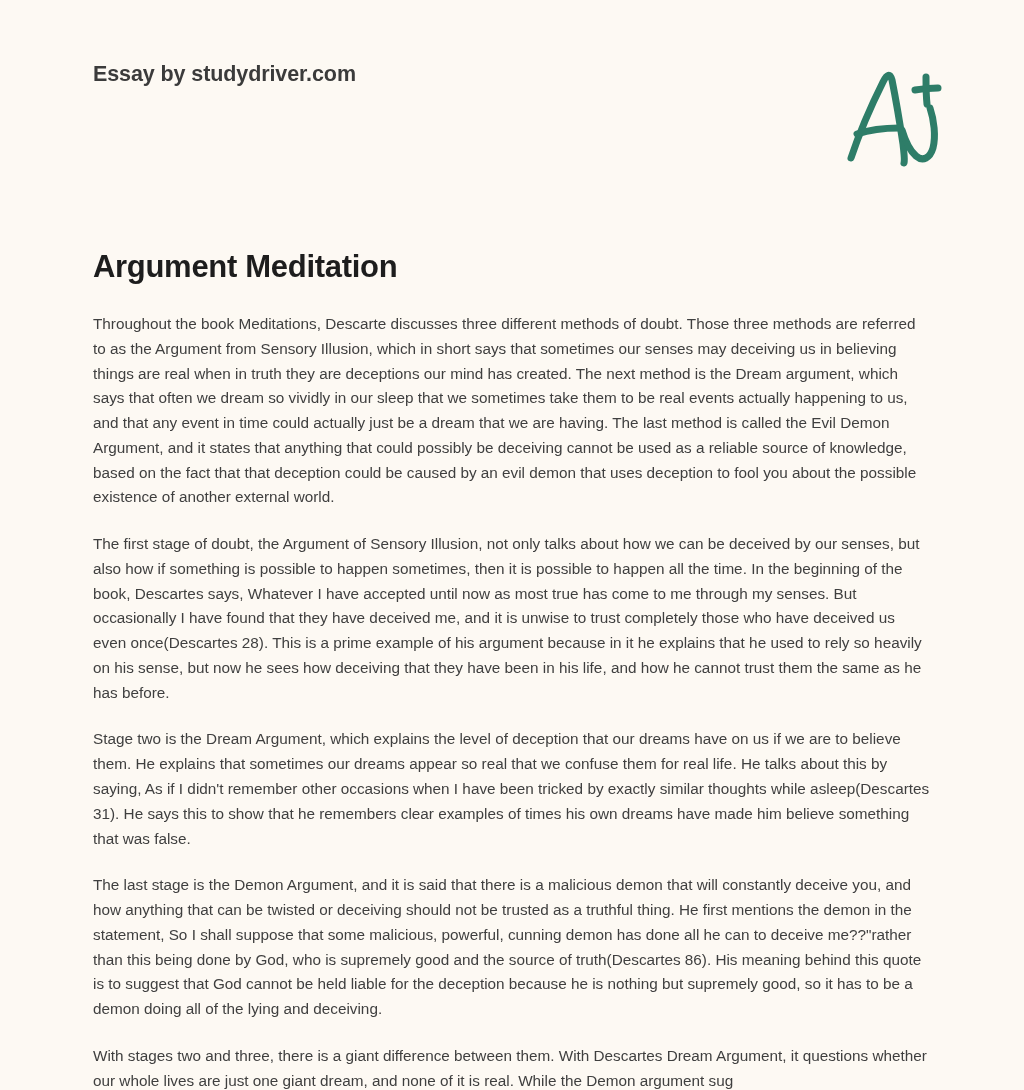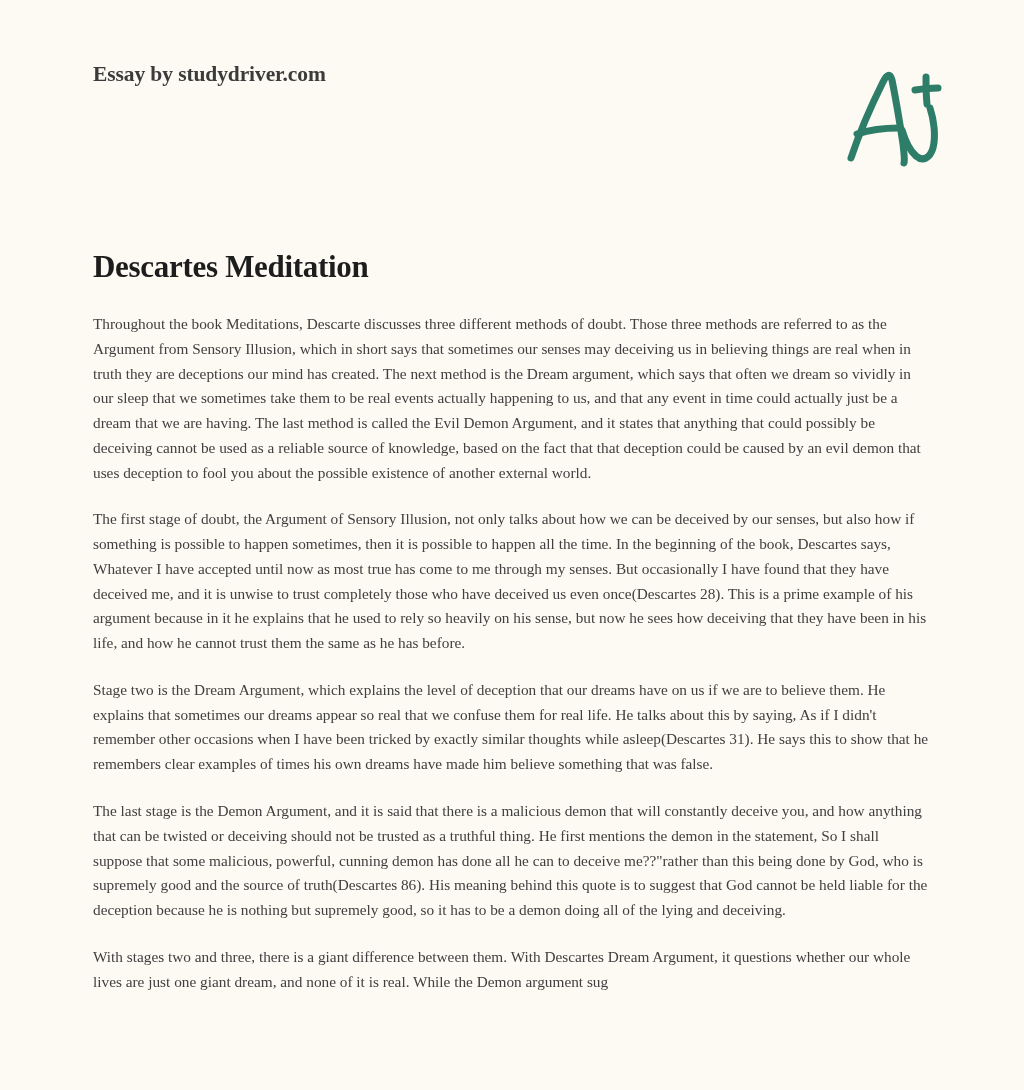--- a/index.html
+++ b/index.html
@@ -13,21 +13,20 @@
     font-family: "Liberation Sans", sans-serif;
     color: #3c3c3c;
     overflow: hidden;
   }
   .page {
     position: relative;
     width: 1024px;
     height: 1054px;
     background: #fdf9f3;
     box-sizing: border-box;
-    font-family: Liberation Serif, serif;
   }
   .header {
     position: absolute;
     top: 0;
     left: 0;
     right: 0;
     height: 200px;
   }
   .header-left {
     position: absolute;
@@ -113,21 +112,21 @@
           <path d="M20 96 C28 72 40 44 52 20 C56 12 59 11 61 18 C65 38 69 62 72 82 C73 92 74 98 73 101" stroke-width="7"></path>
           <path d="M26 72 C38 68 54 66 68 66" stroke-width="7"></path>
           <path d="M71 68 C74 78 78 88 85 94 C92 100 99 96 102 86 C105 74 103 58 99 46" stroke-width="7"></path>
           <path d="M84 28 C91 27 99 26 107 26" stroke-width="7"></path>
           <path d="M95 15 C95 23 95 33 96 42" stroke-width="7"></path>
         </g>
       </svg>
     </div>
   </div>
 
-  <h1 class="title">Descartes Meditation</h1>
+  <h1 class="title">Argument Meditation</h1>
 
   <div class="body-content">
     <p>Throughout the book Meditations, Descarte discusses three different methods of doubt. Those three methods are referred to as the Argument from Sensory Illusion, which in short says that sometimes our senses may deceiving us in believing things are real when in truth they are deceptions our mind has created. The next method is the Dream argument, which says that often we dream so vividly in our sleep that we sometimes take them to be real events actually happening to us, and that any event in time could actually just be a dream that we are having. The last method is called the Evil Demon Argument, and it states that anything that could possibly be deceiving cannot be used as a reliable source of knowledge, based on the fact that that deception could be caused by an evil demon that uses deception to fool you about the possible existence of another external world.</p>
     <p>The first stage of doubt, the Argument of Sensory Illusion, not only talks about how we can be deceived by our senses, but also how if something is possible to happen sometimes, then it is possible to happen all the time. In the beginning of the book, Descartes says, Whatever I have accepted until now as most true has come to me through my senses. But occasionally I have found that they have deceived me, and it is unwise to trust completely those who have deceived us even once(Descartes 28). This is a prime example of his argument because in it he explains that he used to rely so heavily on his sense, but now he sees how deceiving that they have been in his life, and how he cannot trust them the same as he has before.</p>
     <p>Stage two is the Dream Argument, which explains the level of deception that our dreams have on us if we are to believe them. He explains that sometimes our dreams appear so real that we confuse them for real life. He talks about this by saying, As if I didn't remember other occasions when I have been tricked by exactly similar thoughts while asleep(Descartes 31). He says this to show that he remembers clear examples of times his own dreams have made him believe something that was false.</p>
     <p>The last stage is the Demon Argument, and it is said that there is a malicious demon that will constantly deceive you, and how anything that can be twisted or deceiving should not be trusted as a truthful thing. He first mentions the demon in the statement, So I shall suppose that some malicious, powerful, cunning demon has done all he can to deceive me??"rather than this being done by God, who is supremely good and the source of truth(Descartes 86). His meaning behind this quote is to suggest that God cannot be held liable for the deception because he is nothing but supremely good, so it has to be a demon doing all of the lying and deceiving.</p>
     <p>With stages two and three, there is a giant difference between them. With Descartes Dream Argument, it questions whether our whole lives are just one giant dream, and none of it is real. While the Demon argument sug</p>
   </div>
 
 </div>

